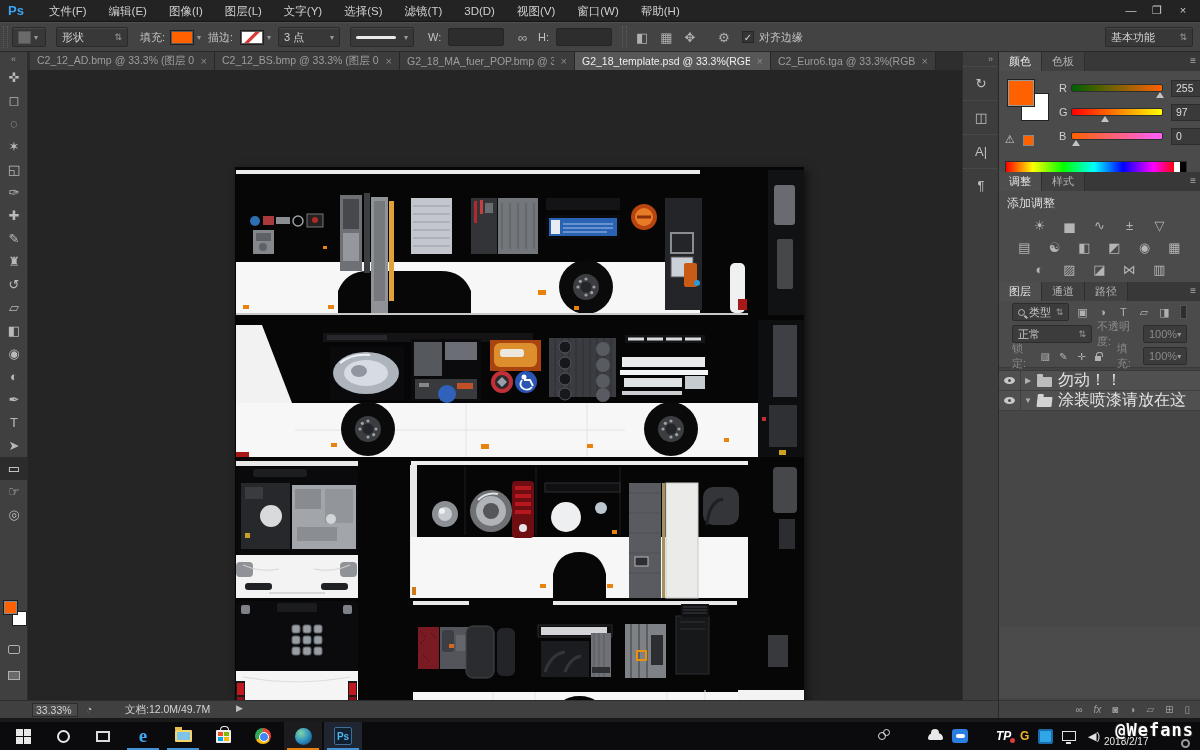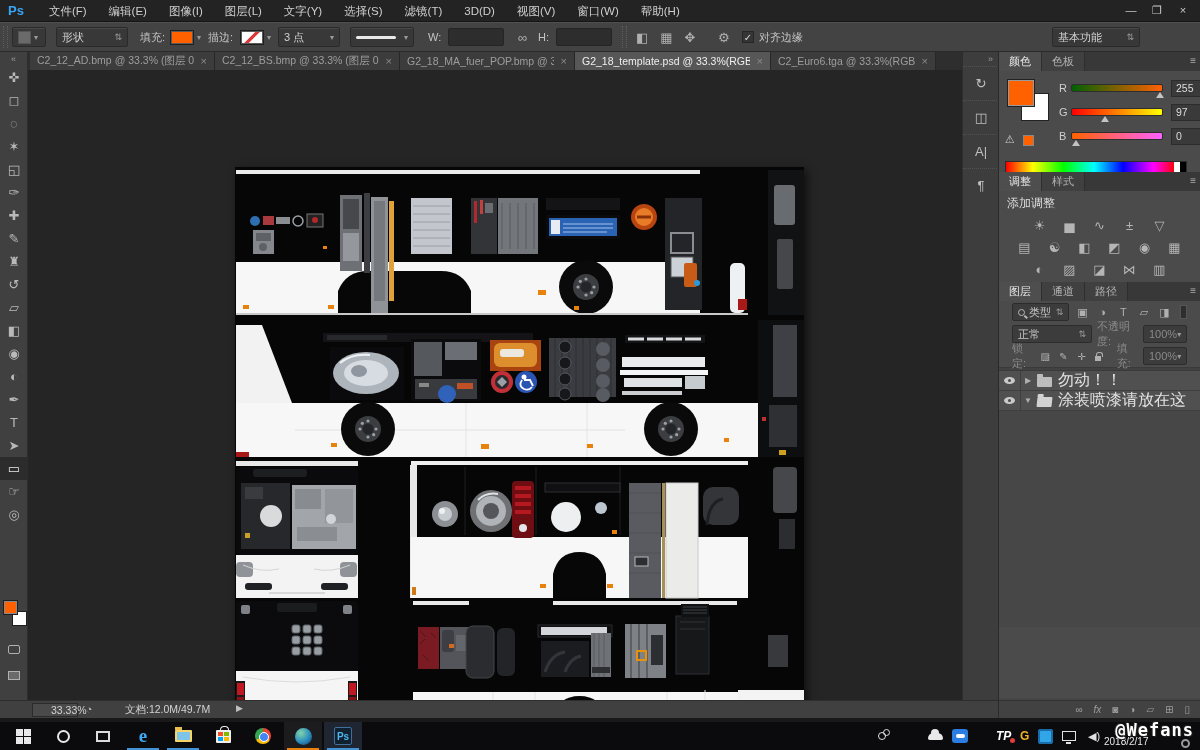--- a/index.html
+++ b/index.html
@@ -255,21 +255,21 @@
         <span class="ob-icon">▦</span>
         <span class="ob-icon">✥</span>
       </div>
     <div class="ob" style="left:712px;">
         <span class="ob-icon">⚙</span>
       </div>
     <div class="ob" style="left:742px;">
         <span class="checkbox">✓</span>
         <span class="ob-label">对齐边缘</span>
       </div>
-    <div class="ob" style="left:1052px;">
+    <div class="ob" style="left:1105px;">
         <span class="combo" style="width:88px;">
           <span>基本功能</span>
           <span class="updn">⇅</span>
         </span>
       </div>
   </div>
 
   <div class="tabbar">
     <div style="width:2px;"></div>
     <div class="tab" style="width:185px;">
@@ -792,21 +792,21 @@
       <span class="db-ic">fx</span>
       <span class="db-ic">◙</span>
       <span class="db-ic">◑</span>
       <span class="db-ic">▱</span>
       <span class="db-ic">⊞</span>
       <span class="db-ic">▯</span>
     </div>
   </div>
 
   <div class="statusbar">
-    <span class="abs" style="left:32px;top:2px;width:46px;height:14px;background:#4a4a4a;border:1px solid #2b2b2b;padding:0 18px;line-height:13px;">33.33%</span>
+    <span class="abs" style="left:32px;top:2px;width:46px;height:14px;background:#4a4a4a;border:1px solid #2b2b2b;padding:0 3px;line-height:13px;">33.33%</span>
     <span class="abs" style="left:86px;top:2px;color:#b8b8b8;">◔</span>
     <span class="abs" style="left:125px;top:2px;">文档:12.0M/49.7M</span>
     <span class="abs" style="left:236px;top:2px;color:#c0c0c0;font-size:9px;">▶</span>
   </div>
 
   <div class="gapstrip"></div>
 
   <div class="taskbar">
     <div class="tb-cell" style="left:4px;">
         <span class="winlogo">

